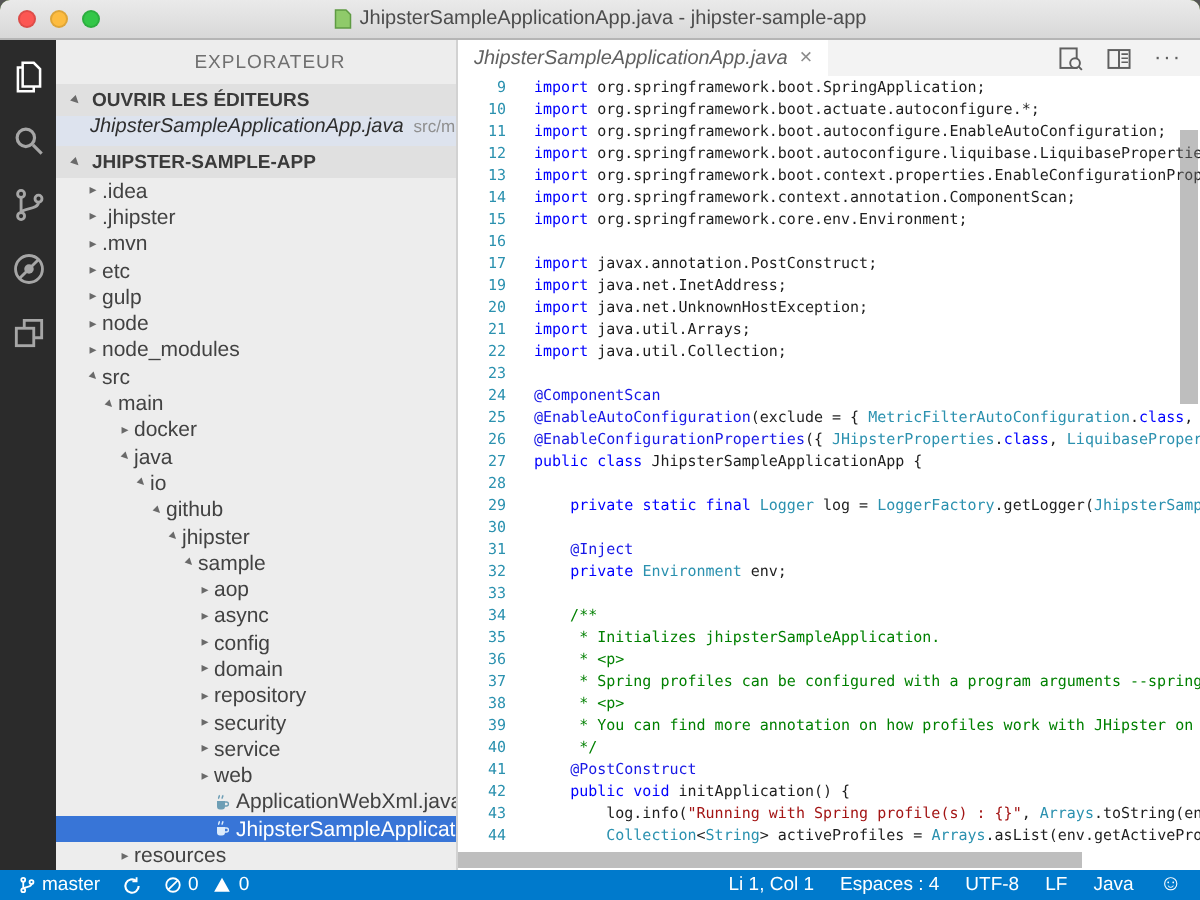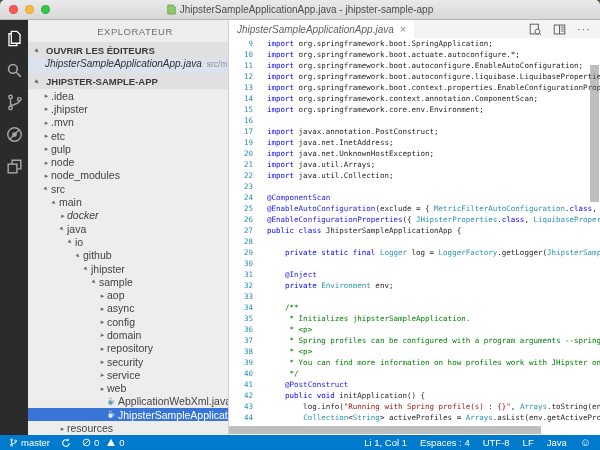--- a/index.html
+++ b/index.html
@@ -168,21 +168,21 @@
             <span>node_modules</span>
           </div>
           <div class="tree-row" style="padding-left: 14px;">
             <span class="twistie exp">▸</span>
             <span>src</span>
           </div>
           <div class="tree-row" style="padding-left: 22px;">
             <span class="twistie exp">▸</span>
             <span>main</span>
           </div>
-          <div class="tree-row" style="padding-left: 30px; font-style: italic;">
+          <div class="tree-row" style="padding-left: 30px;">
             <span class="twistie">▸</span>
             <span>docker</span>
           </div>
           <div class="tree-row" style="padding-left: 30px;">
             <span class="twistie exp">▸</span>
             <span>java</span>
           </div>
           <div class="tree-row" style="padding-left: 38px;">
             <span class="twistie exp">▸</span>
             <span>io</span>
@@ -309,21 +309,21 @@
             <div class="code-line"><span class="gutter">29</span><span class="ltext"><span class="tk-pl">    </span><span class="tk-kw">private</span><span class="tk-pl"> </span><span class="tk-kw">static</span><span class="tk-pl"> </span><span class="tk-kw">final</span><span class="tk-pl"> </span><span class="tk-ty">Logger</span><span class="tk-pl"> log = </span><span class="tk-ty">LoggerFactory</span><span class="tk-pl">.getLogger(</span><span class="tk-ty">JhipsterSampleApplicationApp</span></span></div>
             <div class="code-line"><span class="gutter">30</span><span class="ltext"></span></div>
             <div class="code-line"><span class="gutter">31</span><span class="ltext"><span class="tk-pl">    </span><span class="tk-ann">@Inject</span></span></div>
             <div class="code-line"><span class="gutter">32</span><span class="ltext"><span class="tk-pl">    </span><span class="tk-kw">private</span><span class="tk-pl"> </span><span class="tk-ty">Environment</span><span class="tk-pl"> env;</span></span></div>
             <div class="code-line"><span class="gutter">33</span><span class="ltext"></span></div>
             <div class="code-line"><span class="gutter">34</span><span class="ltext"><span class="tk-com">    /**</span></span></div>
             <div class="code-line"><span class="gutter">35</span><span class="ltext"><span class="tk-com">     * Initializes jhipsterSampleApplication.</span></span></div>
             <div class="code-line"><span class="gutter">36</span><span class="ltext"><span class="tk-com">     * &lt;p&gt;</span></span></div>
             <div class="code-line"><span class="gutter">37</span><span class="ltext"><span class="tk-com">     * Spring profiles can be configured with a program arguments --spring.profiles.active=your-active-profile</span></span></div>
             <div class="code-line"><span class="gutter">38</span><span class="ltext"><span class="tk-com">     * &lt;p&gt;</span></span></div>
-            <div class="code-line"><span class="gutter">39</span><span class="ltext"><span class="tk-com">     * You can find more information on how profiles work with JHipster on</span></span></div>
+            <div class="code-line"><span class="gutter">39</span><span class="ltext"><span class="tk-com">     * You can find more annotation on how profiles work with JHipster on</span></span></div>
             <div class="code-line"><span class="gutter">40</span><span class="ltext"><span class="tk-com">     */</span></span></div>
             <div class="code-line"><span class="gutter">41</span><span class="ltext"><span class="tk-pl">    </span><span class="tk-ann">@PostConstruct</span></span></div>
             <div class="code-line"><span class="gutter">42</span><span class="ltext"><span class="tk-pl">    </span><span class="tk-kw">public</span><span class="tk-pl"> </span><span class="tk-kw">void</span><span class="tk-pl"> initApplication() {</span></span></div>
             <div class="code-line"><span class="gutter">43</span><span class="ltext"><span class="tk-pl">        log.info(</span><span class="tk-str">"Running with Spring profile(s) : {}"</span><span class="tk-pl">, </span><span class="tk-ty">Arrays</span><span class="tk-pl">.toString(env.getActiveProfiles()));</span></span></div>
             <div class="code-line"><span class="gutter">44</span><span class="ltext"><span class="tk-pl">        </span><span class="tk-ty">Collection</span><span class="tk-pl">&lt;</span><span class="tk-ty">String</span><span class="tk-pl">&gt; activeProfiles = </span><span class="tk-ty">Arrays</span><span class="tk-pl">.asList(env.getActiveProfiles());</span></span></div>
           </div>
         <div class="vscroll"></div>
         <div class="hscroll"></div>
       </div>
     </div>

